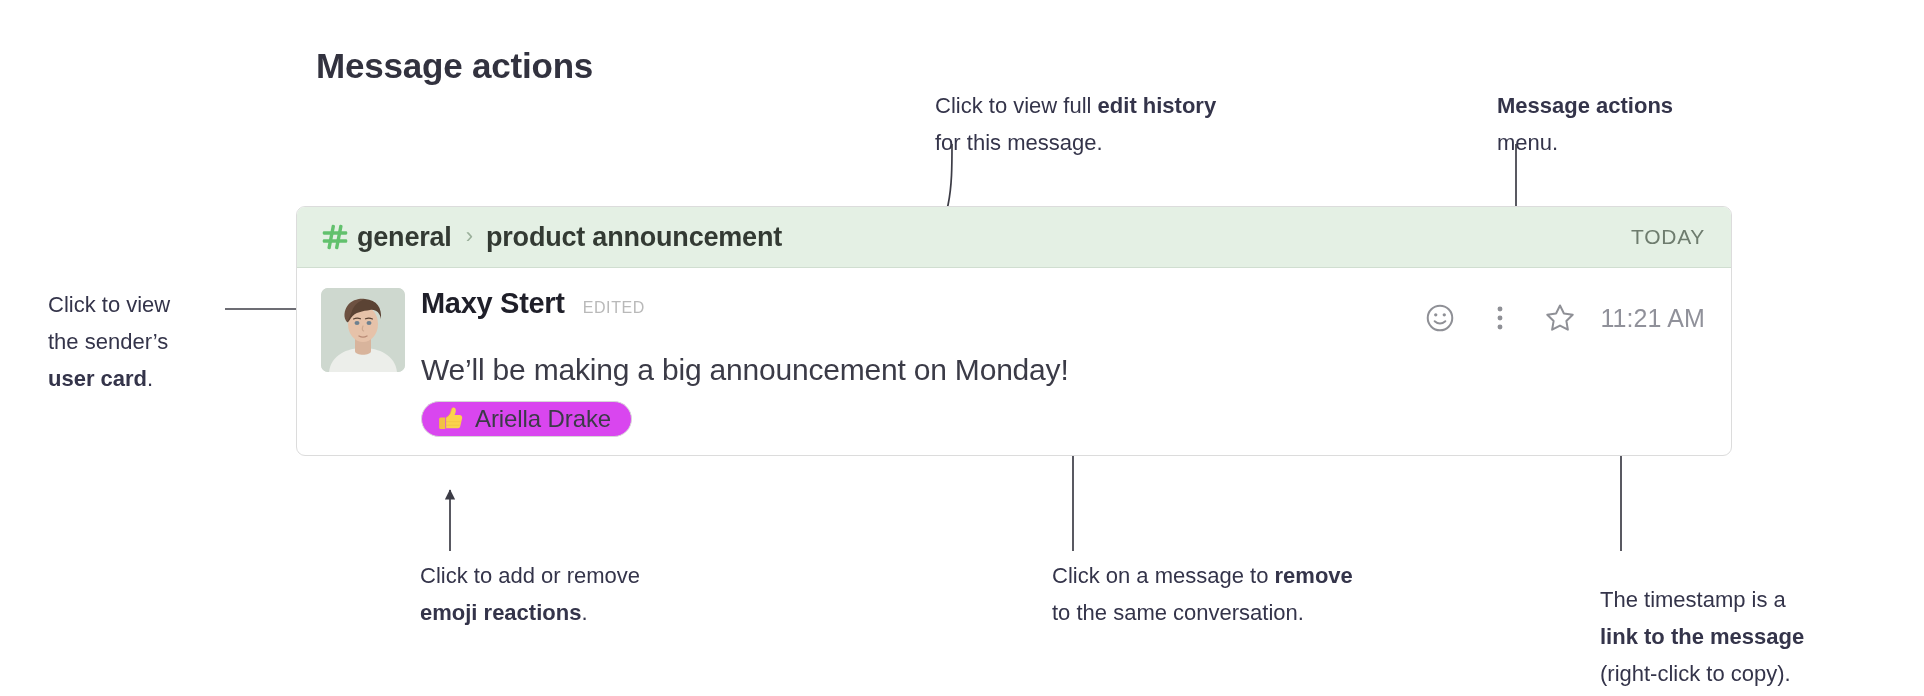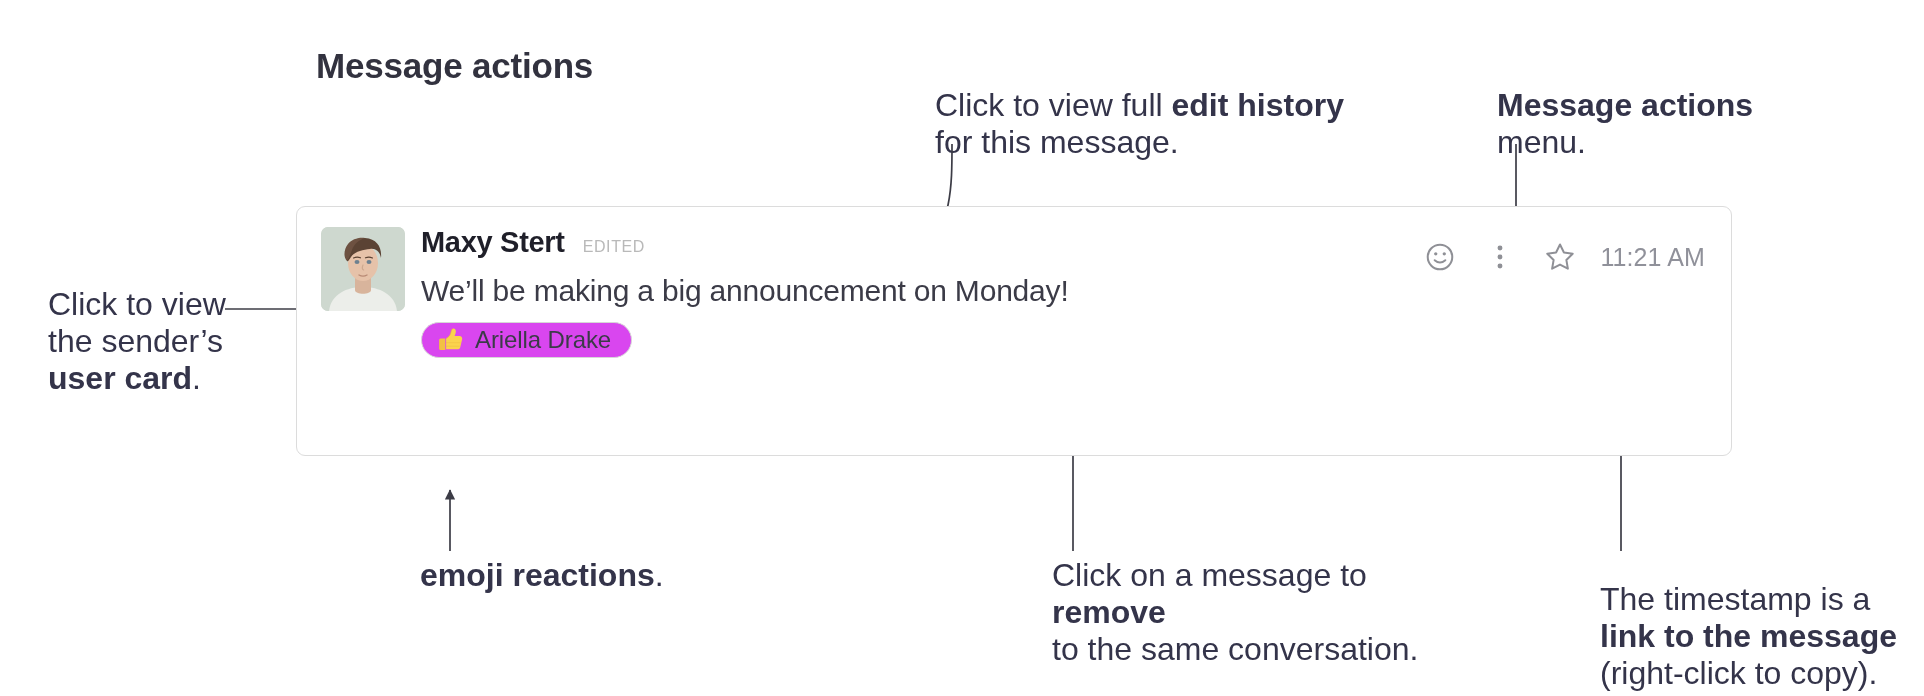--- a/index.html
+++ b/index.html
@@ -24,21 +24,21 @@
     font-size: 35px;
     font-weight: 600;
     color: #32323f;
     letter-spacing: -0.2px;
     white-space: nowrap;
   }
 
   
   .annot {
     position: absolute;
-    font-size: 32px;
+    font-size: 22px;
     line-height: 37px;
     color: #34344a;
     white-space: pre-line;
   }
   .annot b { font-weight: 700; }
 
   #annot-user-card  { left: 48px;   top: 286px; width: 230px; }
   #annot-edit-hist  { left: 935px;  top: 87px;  width: 420px; }
   #annot-msg-menu   { left: 1497px; top: 87px;  width: 300px; }
   #annot-emoji      { left: 420px;  top: 557px; width: 360px; }
@@ -147,21 +147,21 @@
     letter-spacing: -0.3px;
   }
   #edited-badge {
     margin-left: 18px;
     font-size: 16px;
     letter-spacing: 0.6px;
     color: #b9b9b9;
     font-weight: 400;
   }
   #message-text {
-    margin-top: 6px;
+    margin-top: 24px;
     font-size: 30px;
     color: #3b3b47;
     letter-spacing: -0.2px;
     line-height: 38px;
   }
 
   
   #reactions {
     margin-top: 12px;
     display: flex;
@@ -220,21 +220,22 @@
 <div id="page-title">Message actions</div>
 
 <div class="annot" id="annot-user-card"><span>Click to view</span><br><span>the sender’s</span><br><b>user card</b><span>.</span></div>
 
 <div class="annot" id="annot-edit-hist"><span>Click to view full </span><b>edit history</b><span>
 for this message.</span></div>
 
 <div class="annot" id="annot-msg-menu"><b>Message actions</b><span>
 menu.</span></div>
 
-<div class="annot" id="annot-emoji"><b>emoji reactions</b><span>.</span></div>
+<div class="annot" id="annot-emoji"><span>Click to add or remove
+</span><b>emoji reactions</b><span>.</span></div>
 
 <div class="annot" id="annot-reply"><span>Click on a message to </span><b>remove</b><span>
 to the same conversation.</span></div>
 
 <div class="annot" id="annot-timestamp"><span>The timestamp is a
 </span><b>link to the message</b><span>
 (right-click to copy).</span></div>
 
 <svg id="connectors" viewBox="0 0 1924 696" xmlns="http://www.w3.org/2000/svg">
   <defs>
@@ -251,20 +252,34 @@
 
   <path d="M450,551 L450,490" fill="none" stroke="#3c3c46" stroke-width="1.7" marker-end="url(#arrowhead)"></path>
 
   <path d="M1073,551 L1073,425" fill="none" stroke="#3c3c46" stroke-width="1.7" marker-end="url(#arrowhead)"></path>
 
   <path d="M1621,551 L1621,330" fill="none" stroke="#3c3c46" stroke-width="1.7" marker-end="url(#arrowhead)"></path>
 </svg>
 
 <div id="message-card">
 
+  <div id="recipient-bar">
+    <svg id="stream-hash" viewBox="0 0 24 24">
+      <g fill="#62c16d">
+        <rect x="7.3" y="1.5" width="2.9" height="21" rx="1" transform="rotate(11 8.75 12)"></rect>
+        <rect x="13.8" y="1.5" width="2.9" height="21" rx="1" transform="rotate(11 15.25 12)"></rect>
+        <rect x="1.5" y="7.1" width="21" height="2.9" rx="1"></rect>
+        <rect x="1.5" y="14.0" width="21" height="2.9" rx="1"></rect>
+      </g>
+    </svg>
+    <span id="stream-name">general</span>
+    <span id="breadcrumb-chevron">›</span>
+    <span id="topic-name">product announcement</span>
+    <span id="recipient-date">TODAY</span>
+  </div>
 
   <div id="message-row">
 
     <div id="avatar">
       <svg viewBox="0 0 84 84">
         <defs>
           <clipPath id="avclip">
               <rect x="0" y="0" width="84" height="84" rx="7"></rect>
             </clipPath>
         </defs>

